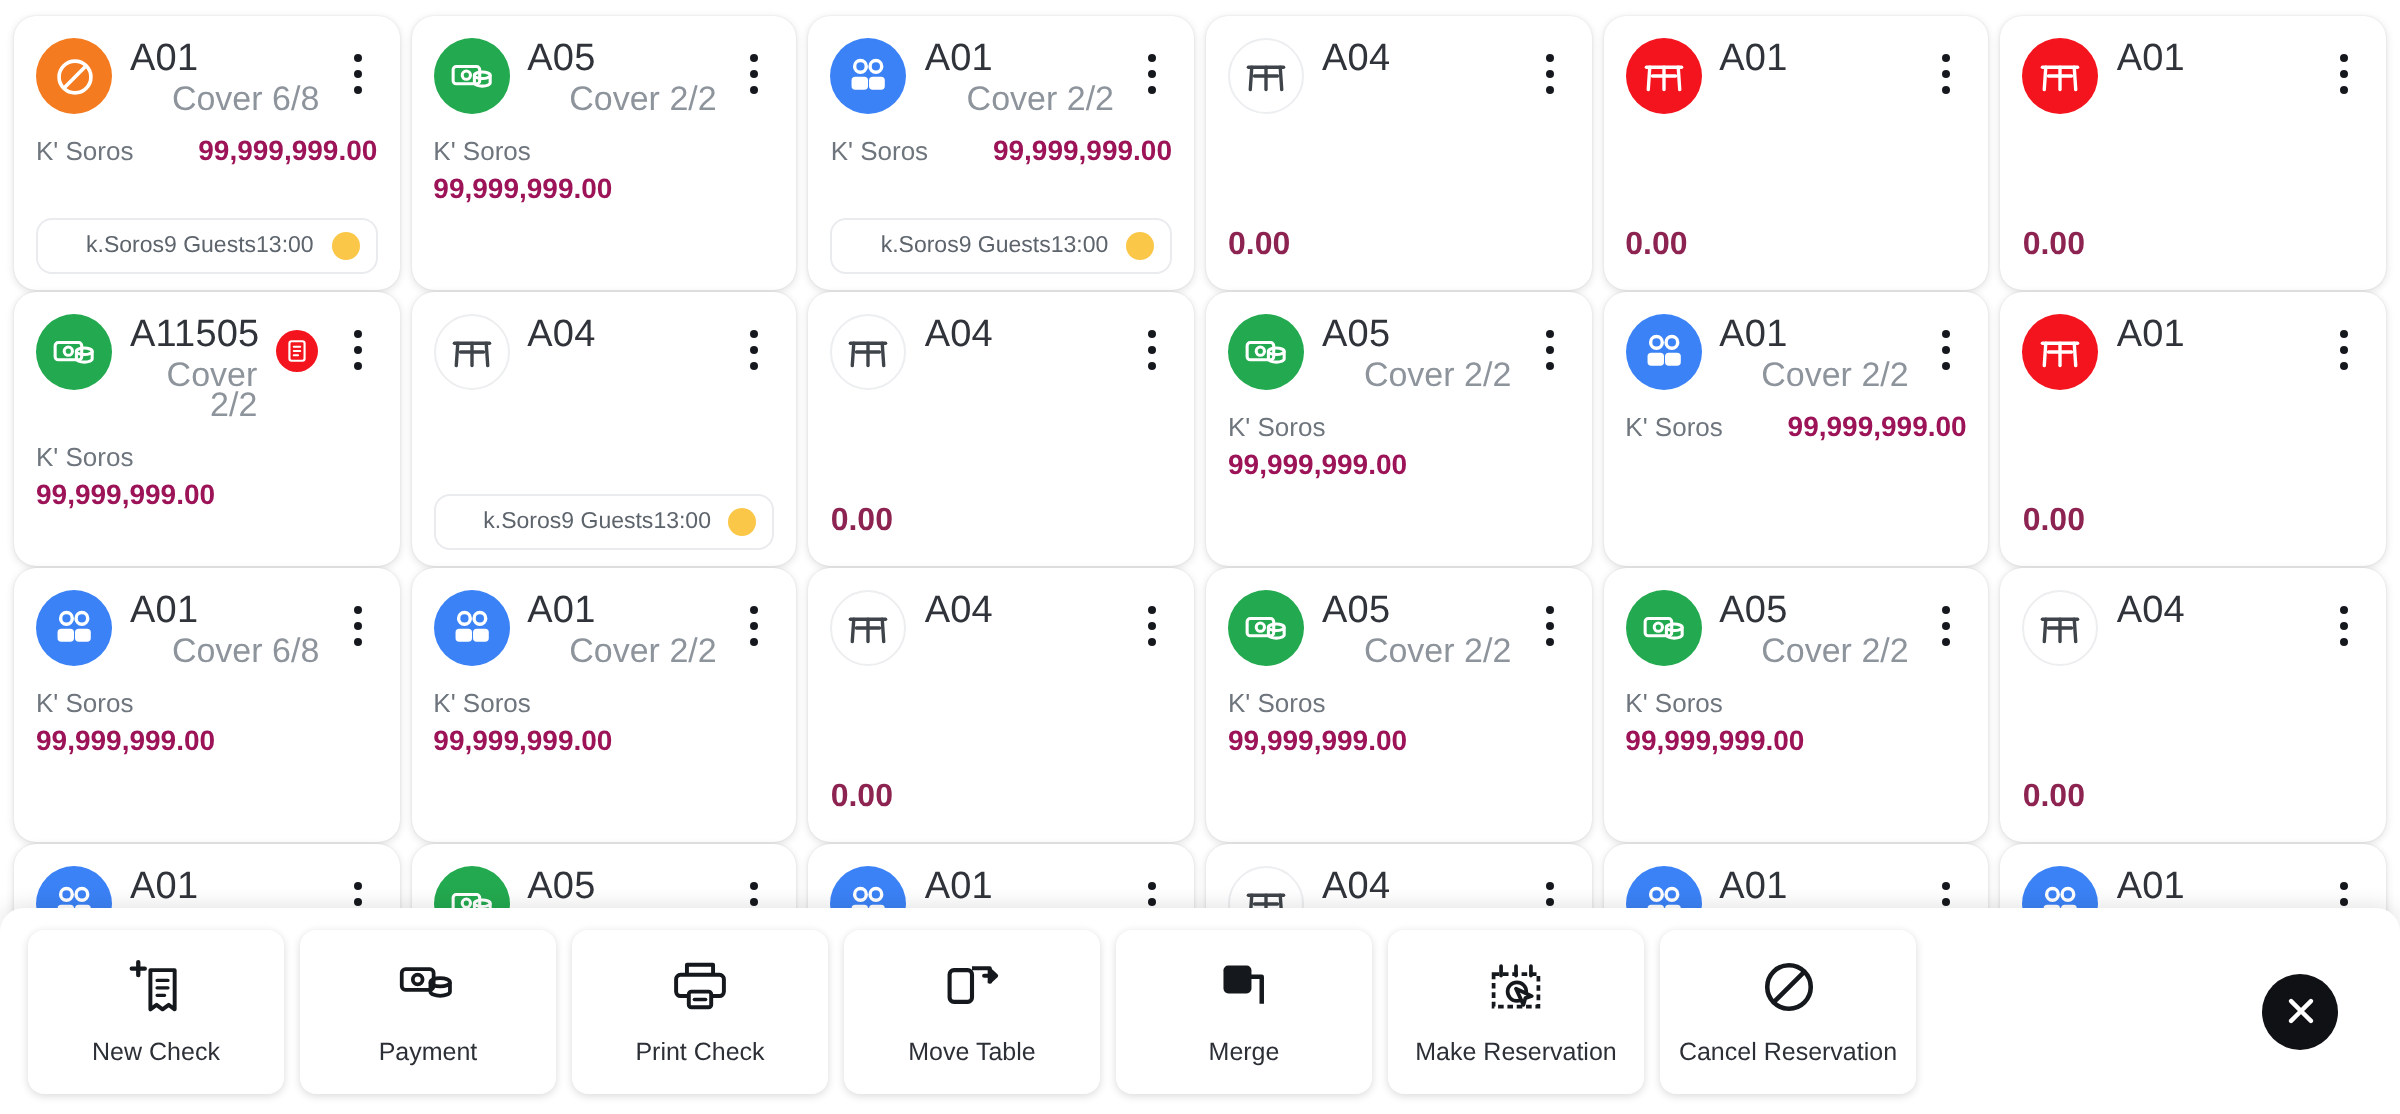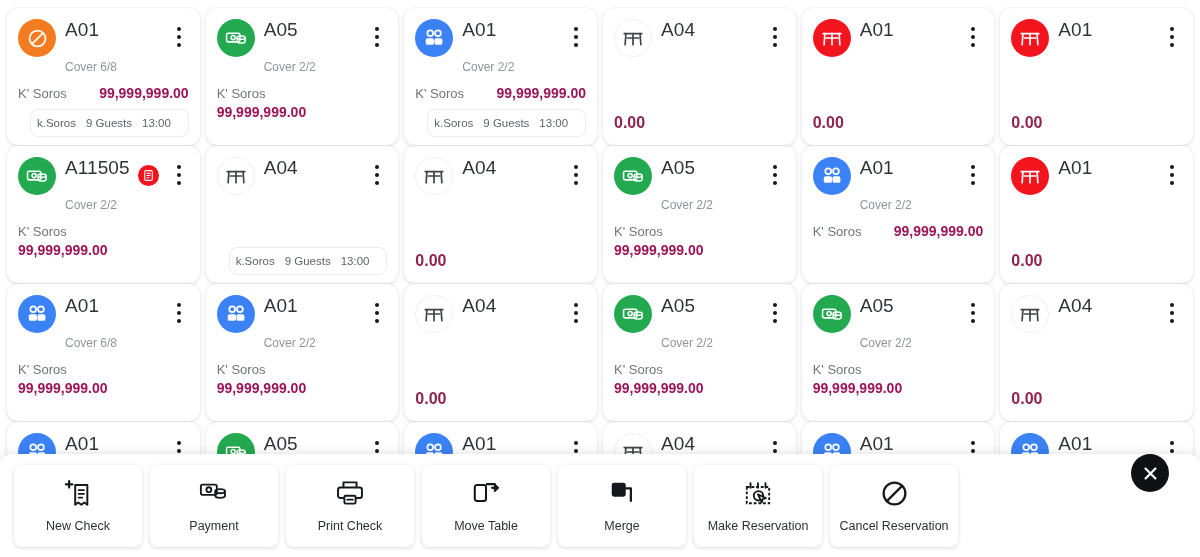--- a/index.html
+++ b/index.html
@@ -39,21 +39,21 @@
     display: flex; align-items: center; justify-content: center;
     margin-top: 1px;
   }
   .avatar svg { display: block; }
   .avatar.plain { background: #ffffff; border: 1.6px solid #eceef0; }
   .head-text { flex: 1; min-width: 0; padding-top: 1px; }
   .tname {
     font-size: 19px; color: #30343a; line-height: 22px;
     letter-spacing: .1px; white-space: nowrap;
   }
-  .tcover { font-size: 12px; color: #8e949c; line-height: 15px; margin-top: 19px; }
+  .tcover { font-size: 17px; color: #8e949c; line-height: 15px; margin-top: 1px; text-align: right; }
   .kebab {
     width: 20px; min-width: 20px; height: 34px;
     display: flex; flex-direction: column; align-items: center;
     justify-content: center; gap: 4px; margin-top: 2px; cursor: pointer;
   }
   .kebab i { width: 4px; height: 4px; border-radius: 50%; background: #15181c; display: block; }
 
   .badge-mini {
     width: 21px; height: 21px; min-width: 21px; border-radius: 50%;
     background: #f4141e; display: flex; align-items: center; justify-content: center;
@@ -69,35 +69,34 @@
   .amt-label { font-size: 13px; color: #6e757d; line-height: 17px; white-space: nowrap; }
   .amt-value { font-size: 14px; color: #9c1358; font-weight: 700; line-height: 18px; white-space: nowrap; }
   .amt-zero { font-size: 16px; color: #8d2350; font-weight: 700; margin-top: auto; margin-bottom: 5px; }
 
   
   .resv {
     margin-top: auto;
     border: 1px solid #e9ebee;
     border-radius: 8px;
     height: 28px;
-    display: flex; align-items: center; gap: 10px;
-    padding: 0 8px 0 6px;
+    display: flex; align-items: center; 
+    padding: 0 8px 0 24px;
     background: #ffffff;
-    margin-left: 12px;
   }
   .resv span { font-size: 11.5px; color: #5d646c; white-space: nowrap; }
   .resv .dot { width: 14px; height: 14px; border-radius: 50%; background: #fac748; margin-left: auto; }
 
   
   .toolbar {
     position: absolute; left: 0; bottom: 0; width: 1200px; height: 103px;
     background: #ffffff;
     box-shadow: 0 -2px 10px rgba(0,0,0,0.10);
     border-top-left-radius: 12px; border-top-right-radius: 12px;
-    display: flex; padding: 0 14px;
+    display: flex; align-items: center; padding: 0 14px;
     gap: 8px;
   }
   .tool {
     width: 128px; height: 82px;
     background: #ffffff;
     border-radius: 8px;
     box-shadow: 0 1px 4px rgba(0,0,0,0.15);
     display: flex; flex-direction: column; align-items: center; justify-content: center;
     gap: 11px; cursor: pointer;
   }

